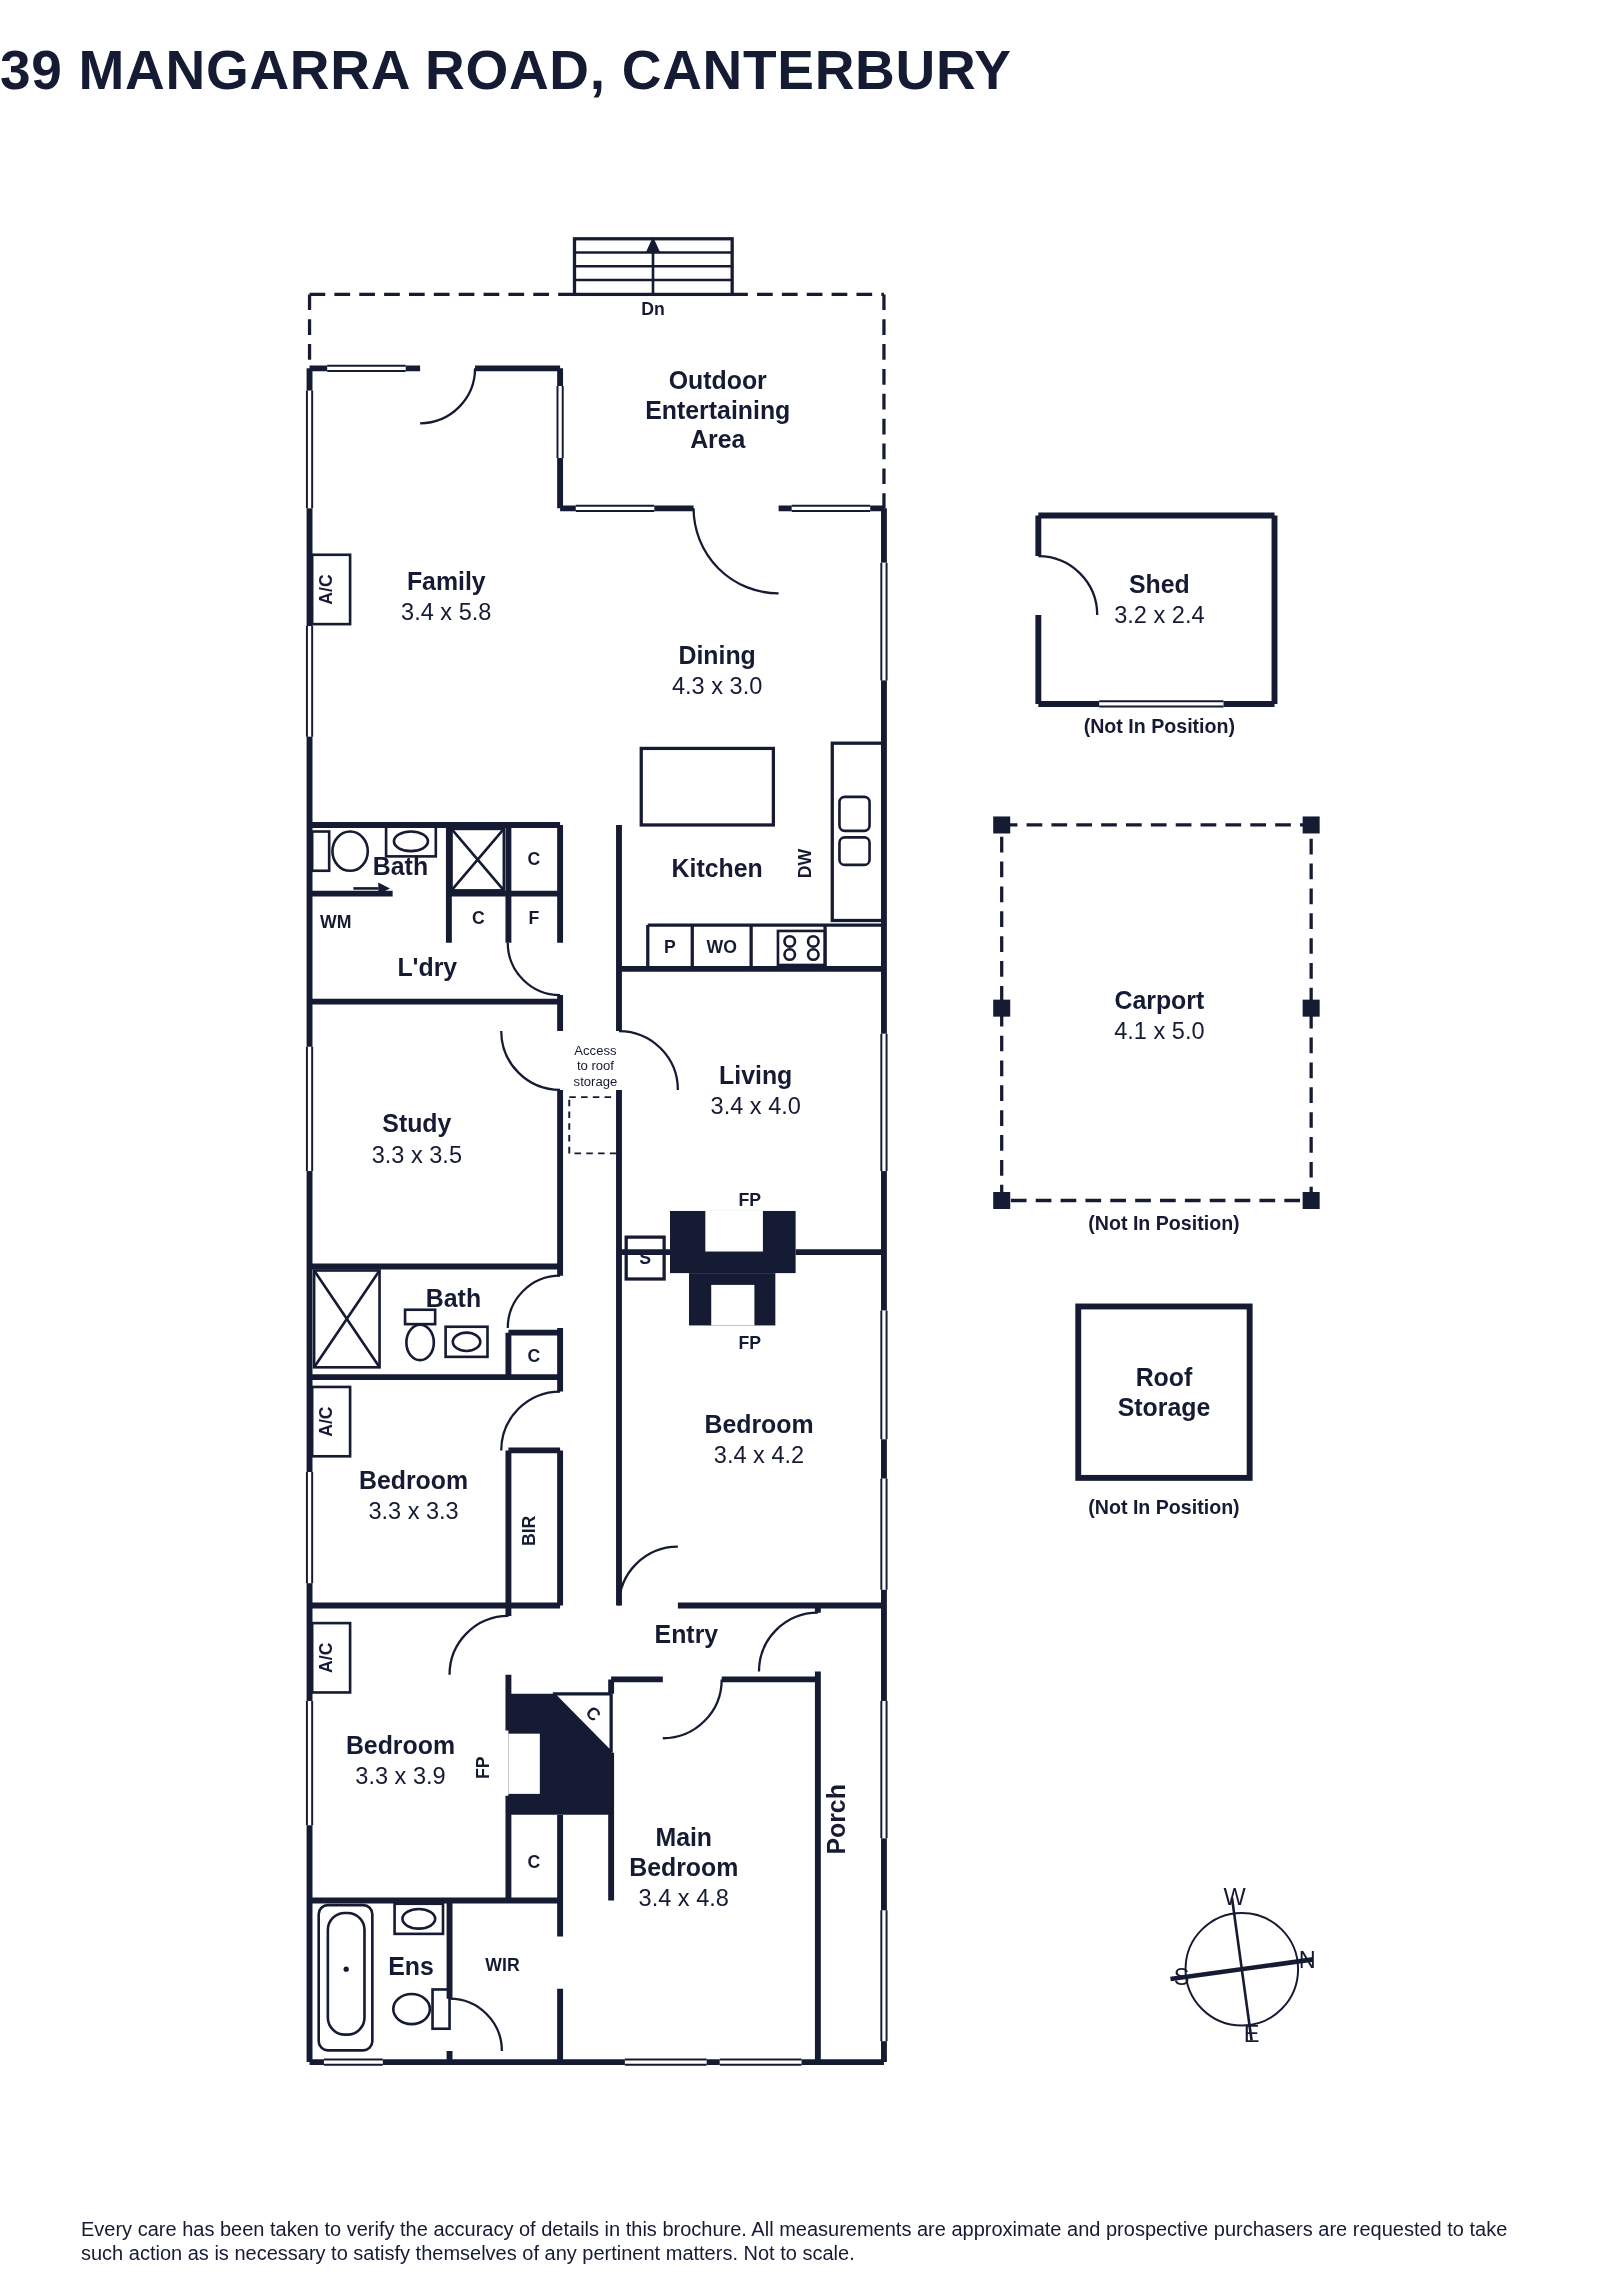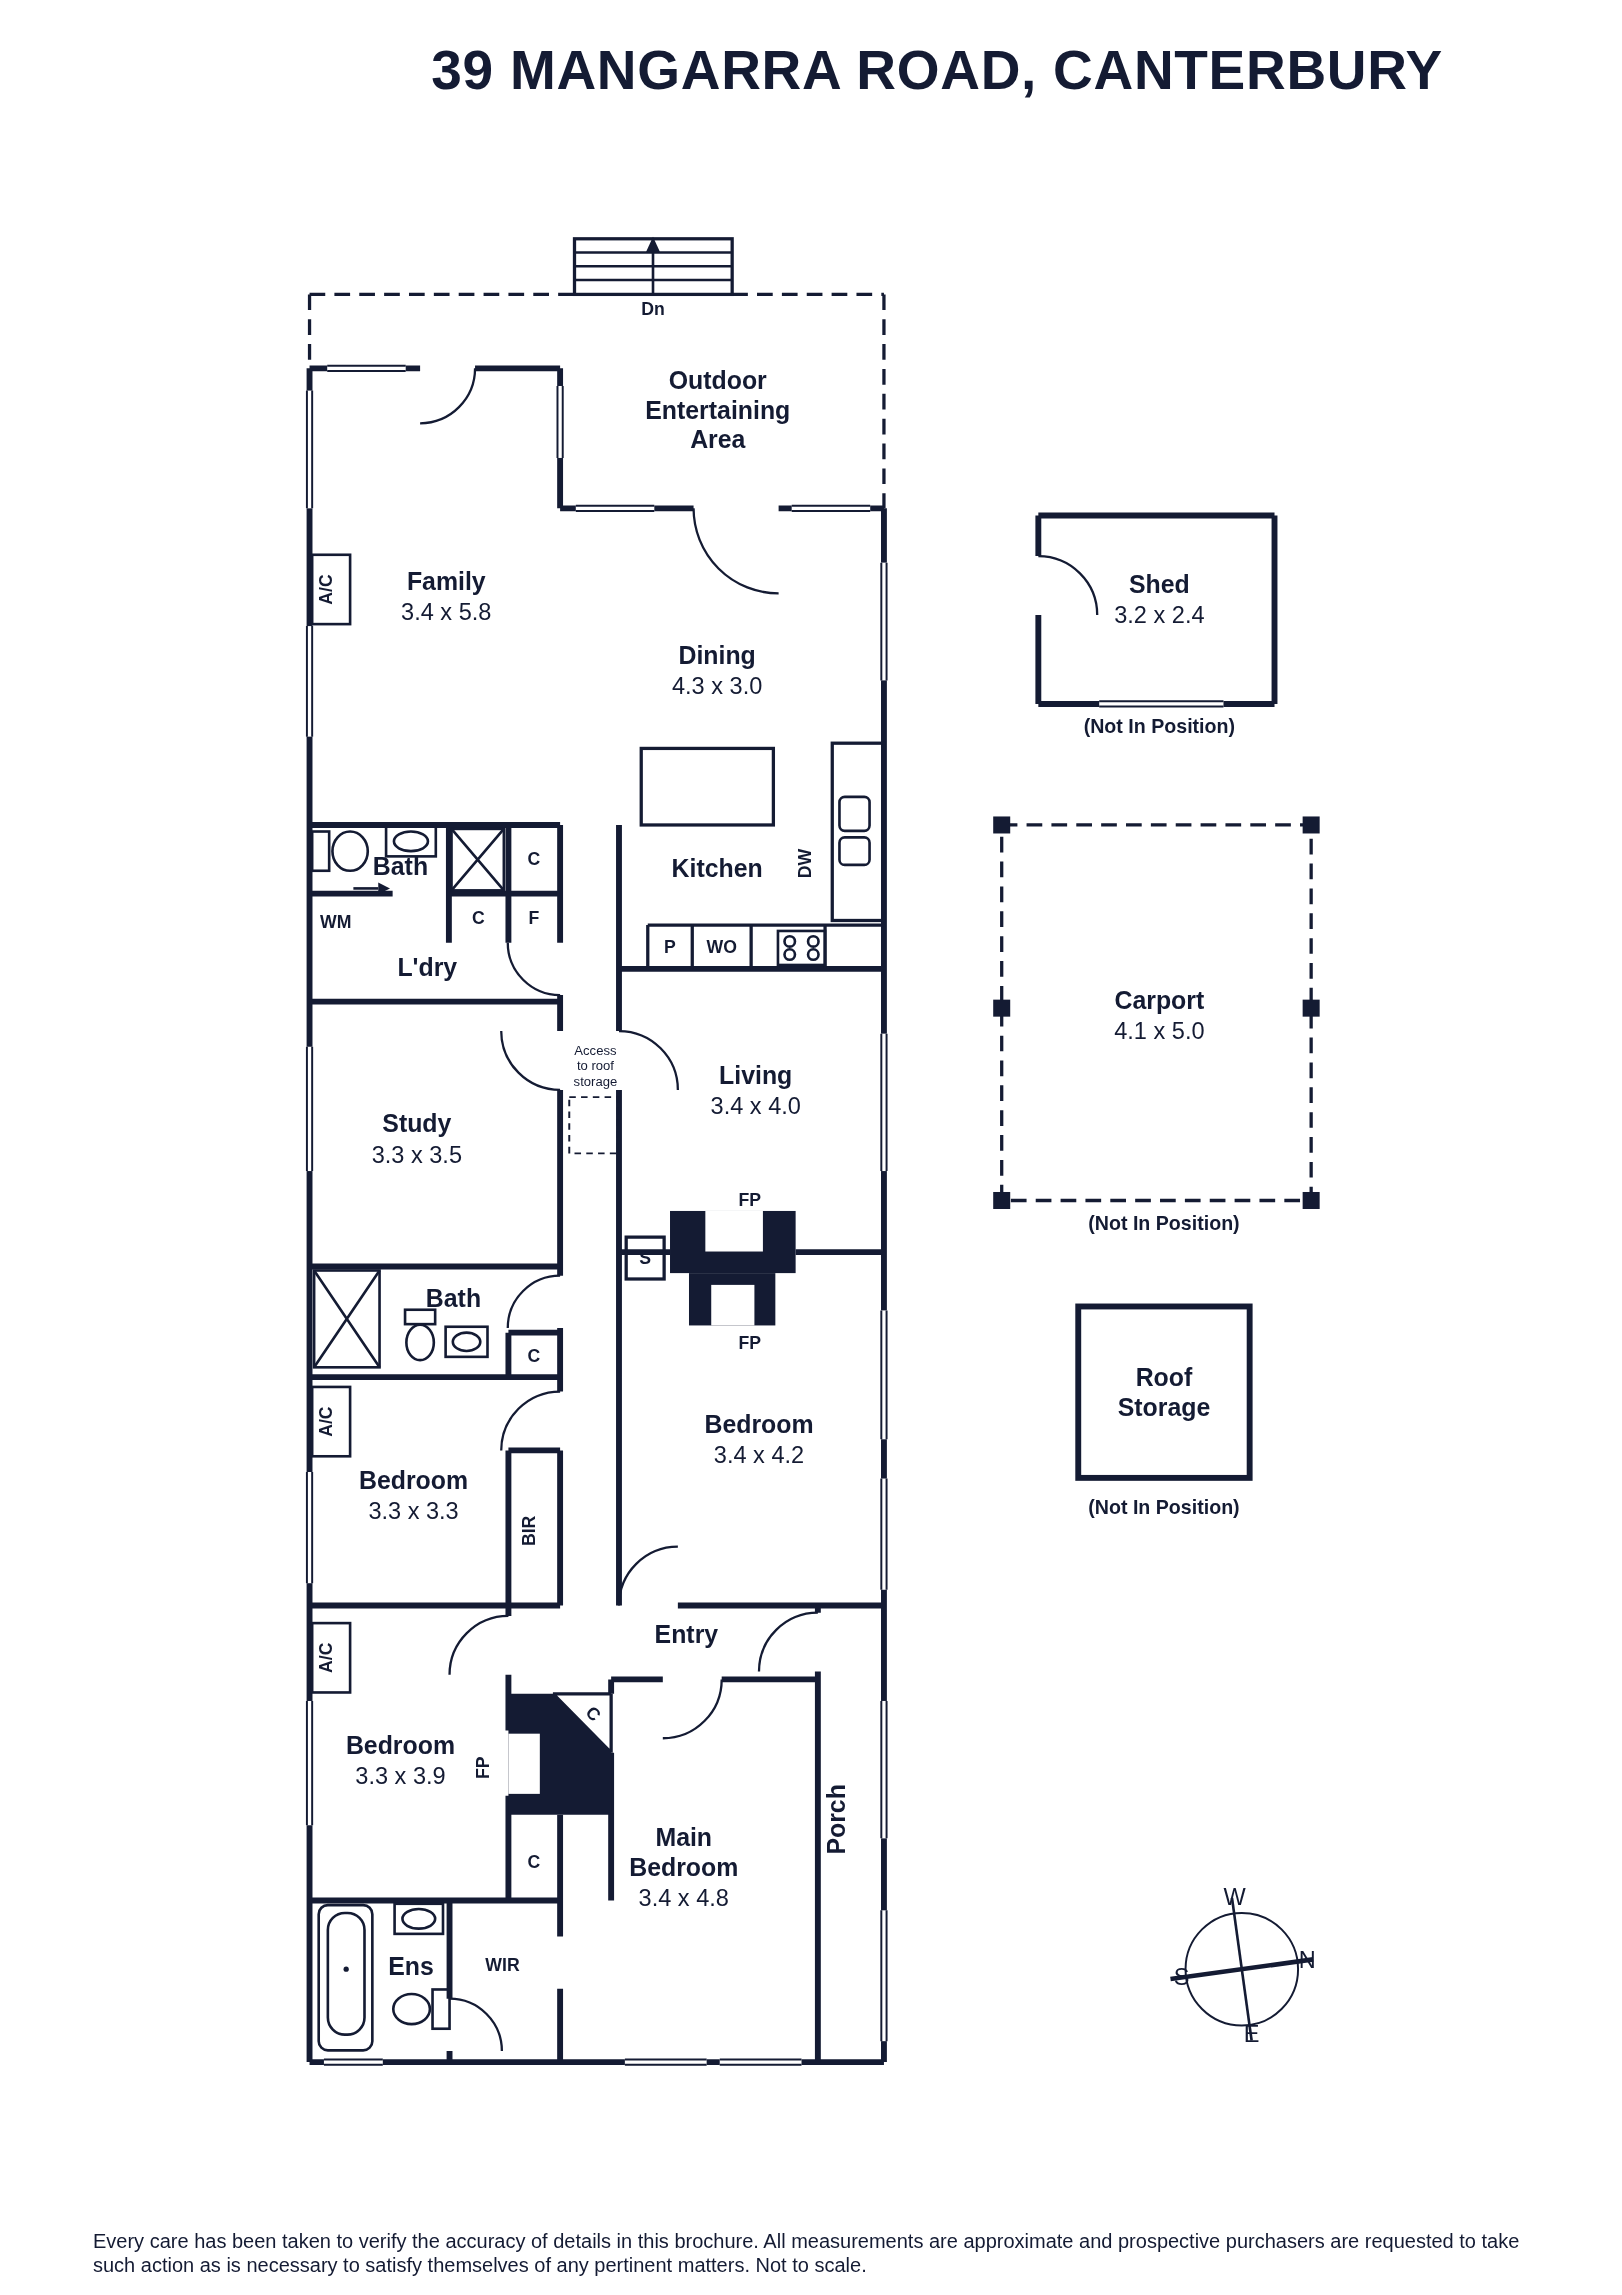--- a/index.html
+++ b/index.html
@@ -1,20 +1,20 @@
 <!DOCTYPE html>
 <html style="font-size:10.5px"><head>
 <meta charset="utf-8">
 <style>
   html,body{margin:0;padding:0;background:#ffffff;}
   body{width:1622px;height:2295px;position:relative;font-family:"Liberation Sans",sans-serif;color:#141b33;}
-  .title{position:absolute;top:38px;left:0;width:1443px;text-align:right;margin:0;
+  .title{position:absolute;top:38px;left:0;width:1443px;text-align:left;margin:0;
          font-size:55px;font-weight:700;letter-spacing:0.7px;color:#141b33;}
   svg.plan{position:absolute;left:0;top:0;}
-  .disclaimer{position:absolute;left:81px;top:2217px;width:1472px;margin:12px;
+  .disclaimer{position:absolute;left:81px;top:2217px;width:1472px;margin:0;
               font-size:20px;line-height:1.22;font-weight:400;color:#141b33;}
   
   .wall{stroke:#141b33;stroke-width:9;fill:none;}
   .thin{stroke:#141b33;stroke-width:5;fill:none;}
   .fix{stroke:#141b33;stroke-width:4;fill:none;}
   .arc{stroke:#141b33;stroke-width:3.5;fill:none;}
   .dash{stroke:#141b33;stroke-width:5;fill:none;stroke-dasharray:24 14;}
   .dash2{stroke:#141b33;stroke-width:3;fill:none;stroke-dasharray:10 8;}
   .win{stroke:#141b33;stroke-width:3;fill:none;}
   .blk{fill:#141b33;stroke:none;}

